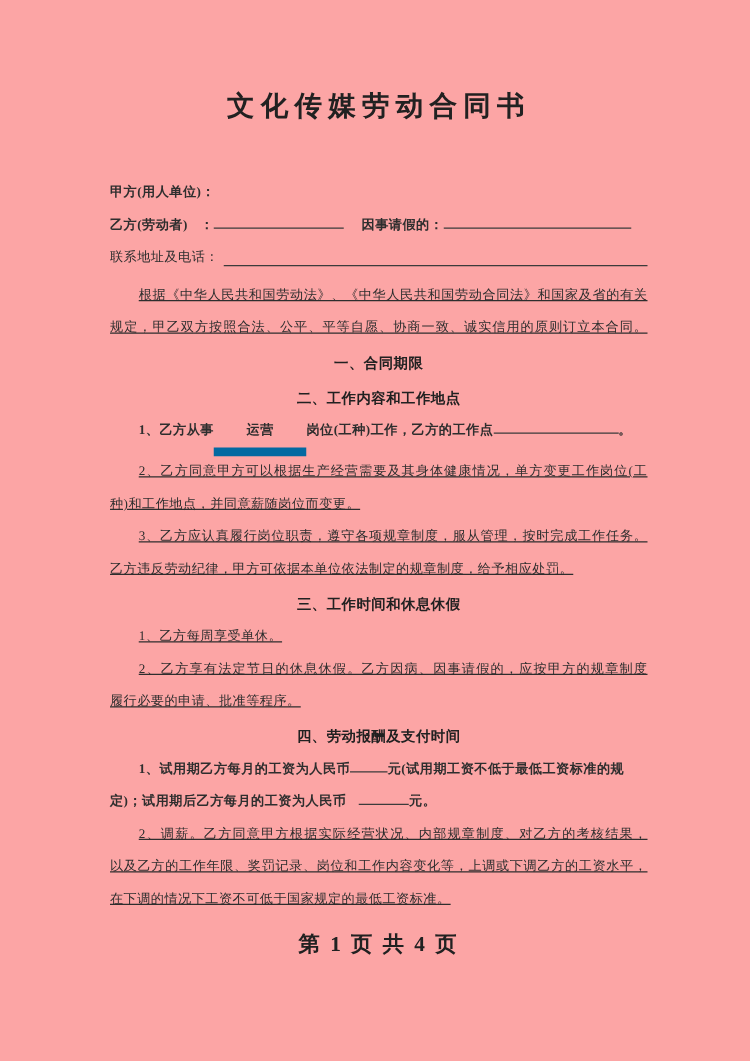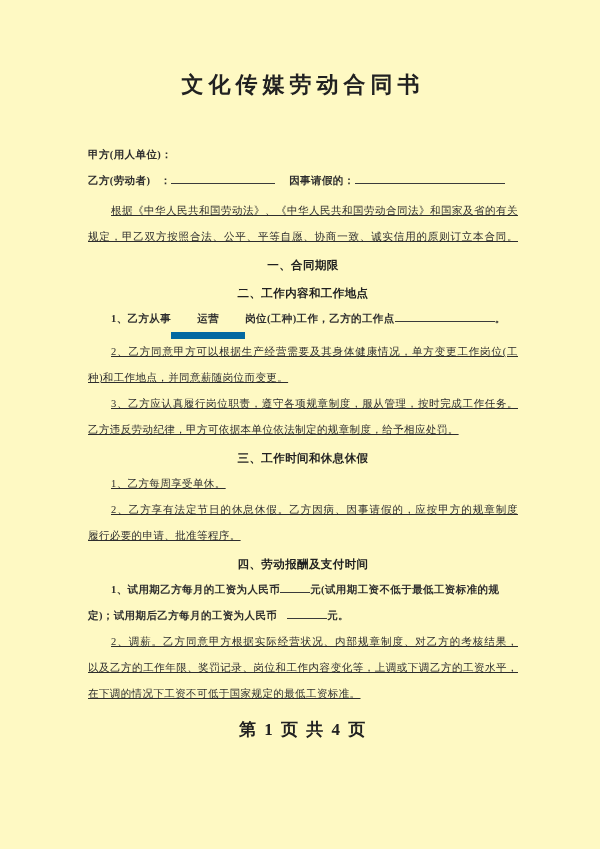--- a/index.html
+++ b/index.html
@@ -6,21 +6,21 @@
   body {
     width: 600px; height: 849px;
     font-family: "Liberation Serif", "DejaVu Serif", serif;
     color: #2e2e2e;
   }
   .page {
     width: 600px; height: 849px;
     padding: 70px 82px 0 88px;
     box-sizing: border-box;
     overflow: hidden;
-    background: #fef9c3;
+    background: #fca5a5;
     position: relative;
   }
   .title {
     font-size: 22px; font-weight: bold;
     letter-spacing: 5px; text-align: center;
     line-height: 30px; margin: 0 0 42px 0;
     color: #212121;
   }
   .line {
     font-size: 10.5px; letter-spacing: 0.4px;
@@ -87,20 +87,24 @@
 
   <div class="line">
     <span>甲方(用人单位)：</span>
   </div>
 
 
   <div class="line">
     <span>乙方(劳动者)</span><span class="gap10"></span><span>：</span><span class="blank w104"></span><span class="gap14"></span><span>因事请假的：</span><span class="blank w150"></span>
   </div>
 
+  <div class="flexline">
+    <span>联系地址及电话：</span>
+    <span class="blank-grow"></span>
+  </div>
 
   <div class="para indent just mt4">根据《中华人民共和国劳动法》、《中华人民共和国劳动合同法》和国家及省的有关</div>
   <div class="para just">规定，甲乙双方按照合法、公平、平等自愿、协商一致、诚实信用的原则订立本合同。</div>
 
   <div class="heading">一、合同期限</div>
 
 
   <div class="heading">二、工作内容和工作地点</div>
 
   <div class="line indent">

